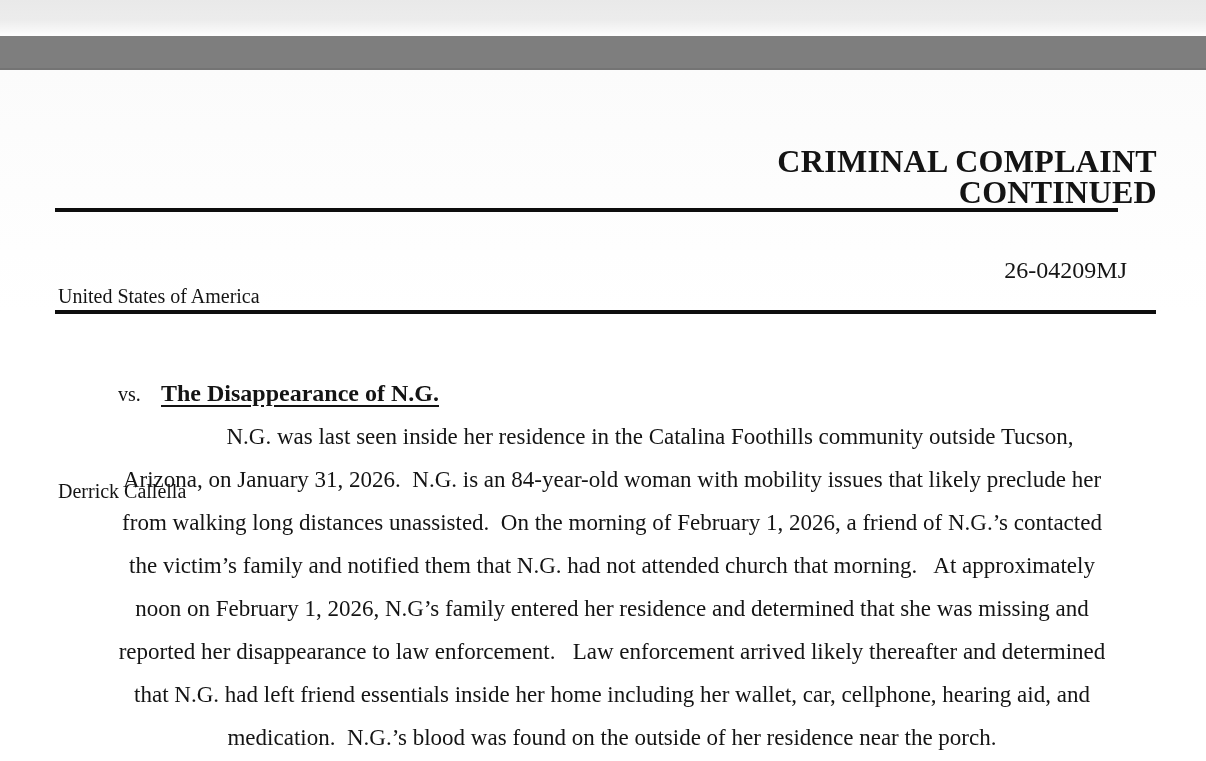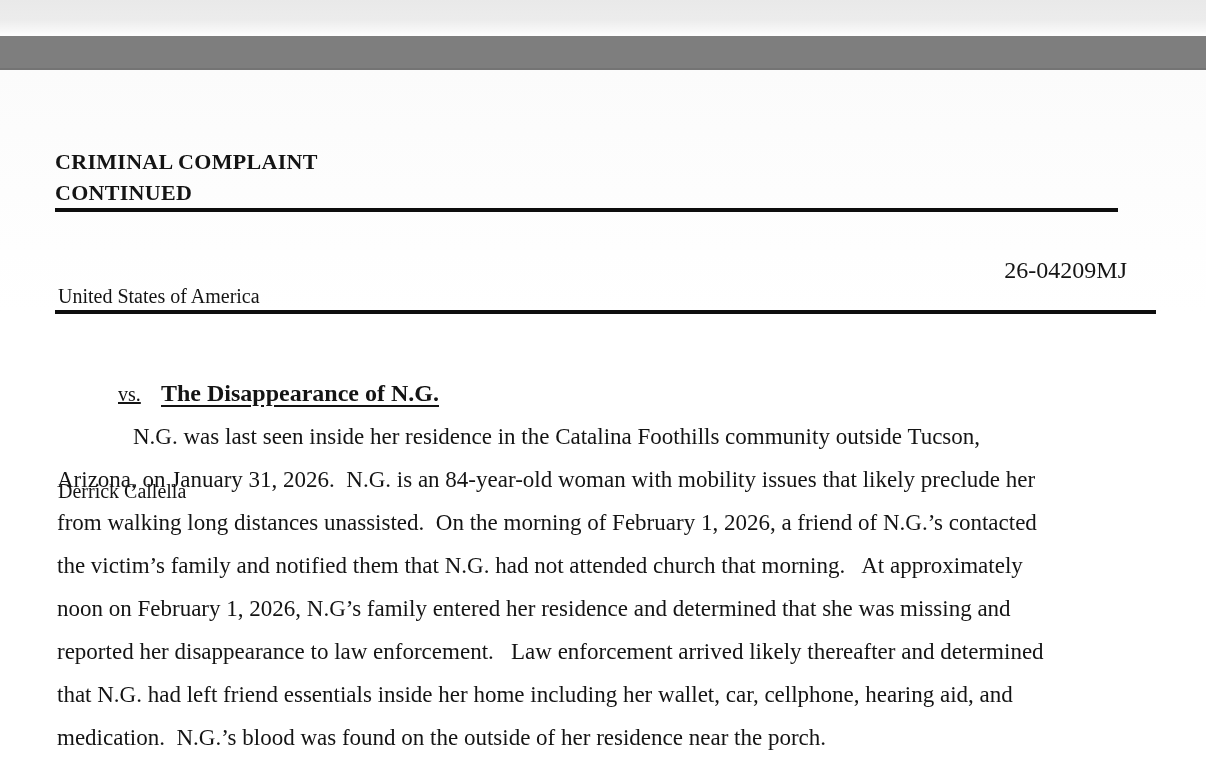--- a/index.html
+++ b/index.html
@@ -31,42 +31,42 @@
   .doc-page {
     position: absolute;
     top: 70px; left: 0; right: 0; bottom: 0;
     background: linear-gradient(180deg, #fbfbfb 0%, #ffffff 35%);
   }
   .doc-title {
     position: absolute;
     top: 76px;
     left: 55px;
     width: 1102px;
-    text-align: left;
+    text-align: right;
     font-weight: bold;
-    font-size: 22px;
+    font-size: 32px;
     line-height: 31px;
     letter-spacing: 0.3px;
   }
   .rule {
     position: absolute;
     height: 4px;
     background: #0e0e0e;
   }
   .rule-top    { top: 138px; left: 55px; width: 1063px; }
   .rule-bottom { top: 240px; left: 55px; width: 1101px; }
   .caption-parties {
     position: absolute;
     top: 145px;
     left: 58px;
     font-size: 20px;
     line-height: 32.5px;
     white-space: pre;
   }
-  .caption-parties .vs { margin-left: 60px; text-decoration: underline; }
+  .caption-parties .vs { margin-left: 60px; }
   .case-no {
     position: absolute;
     top: 180px;
     right: 79px;
     font-size: 24px;
     line-height: 40px;
   }
   .section-heading {
     position: absolute;
     top: 308px;
@@ -82,21 +82,21 @@
     padding-left: 28px;
   }
   .body-text {
     position: absolute;
     top: 345px;
     left: 57px;
     width: 1110px;
     font-size: 23px;
     line-height: 43px;
   }
-  .body-text .line { white-space: pre; }
+  .body-text .line { white-space: pre; text-align: center; }
   .body-text .line.indent { text-indent: 76px; }
 </style>
 </head>
 <body>
 
 <div class="screen">
 
   <div class="prev-page-edge"></div>
 
   <div class="page-gap"></div>

